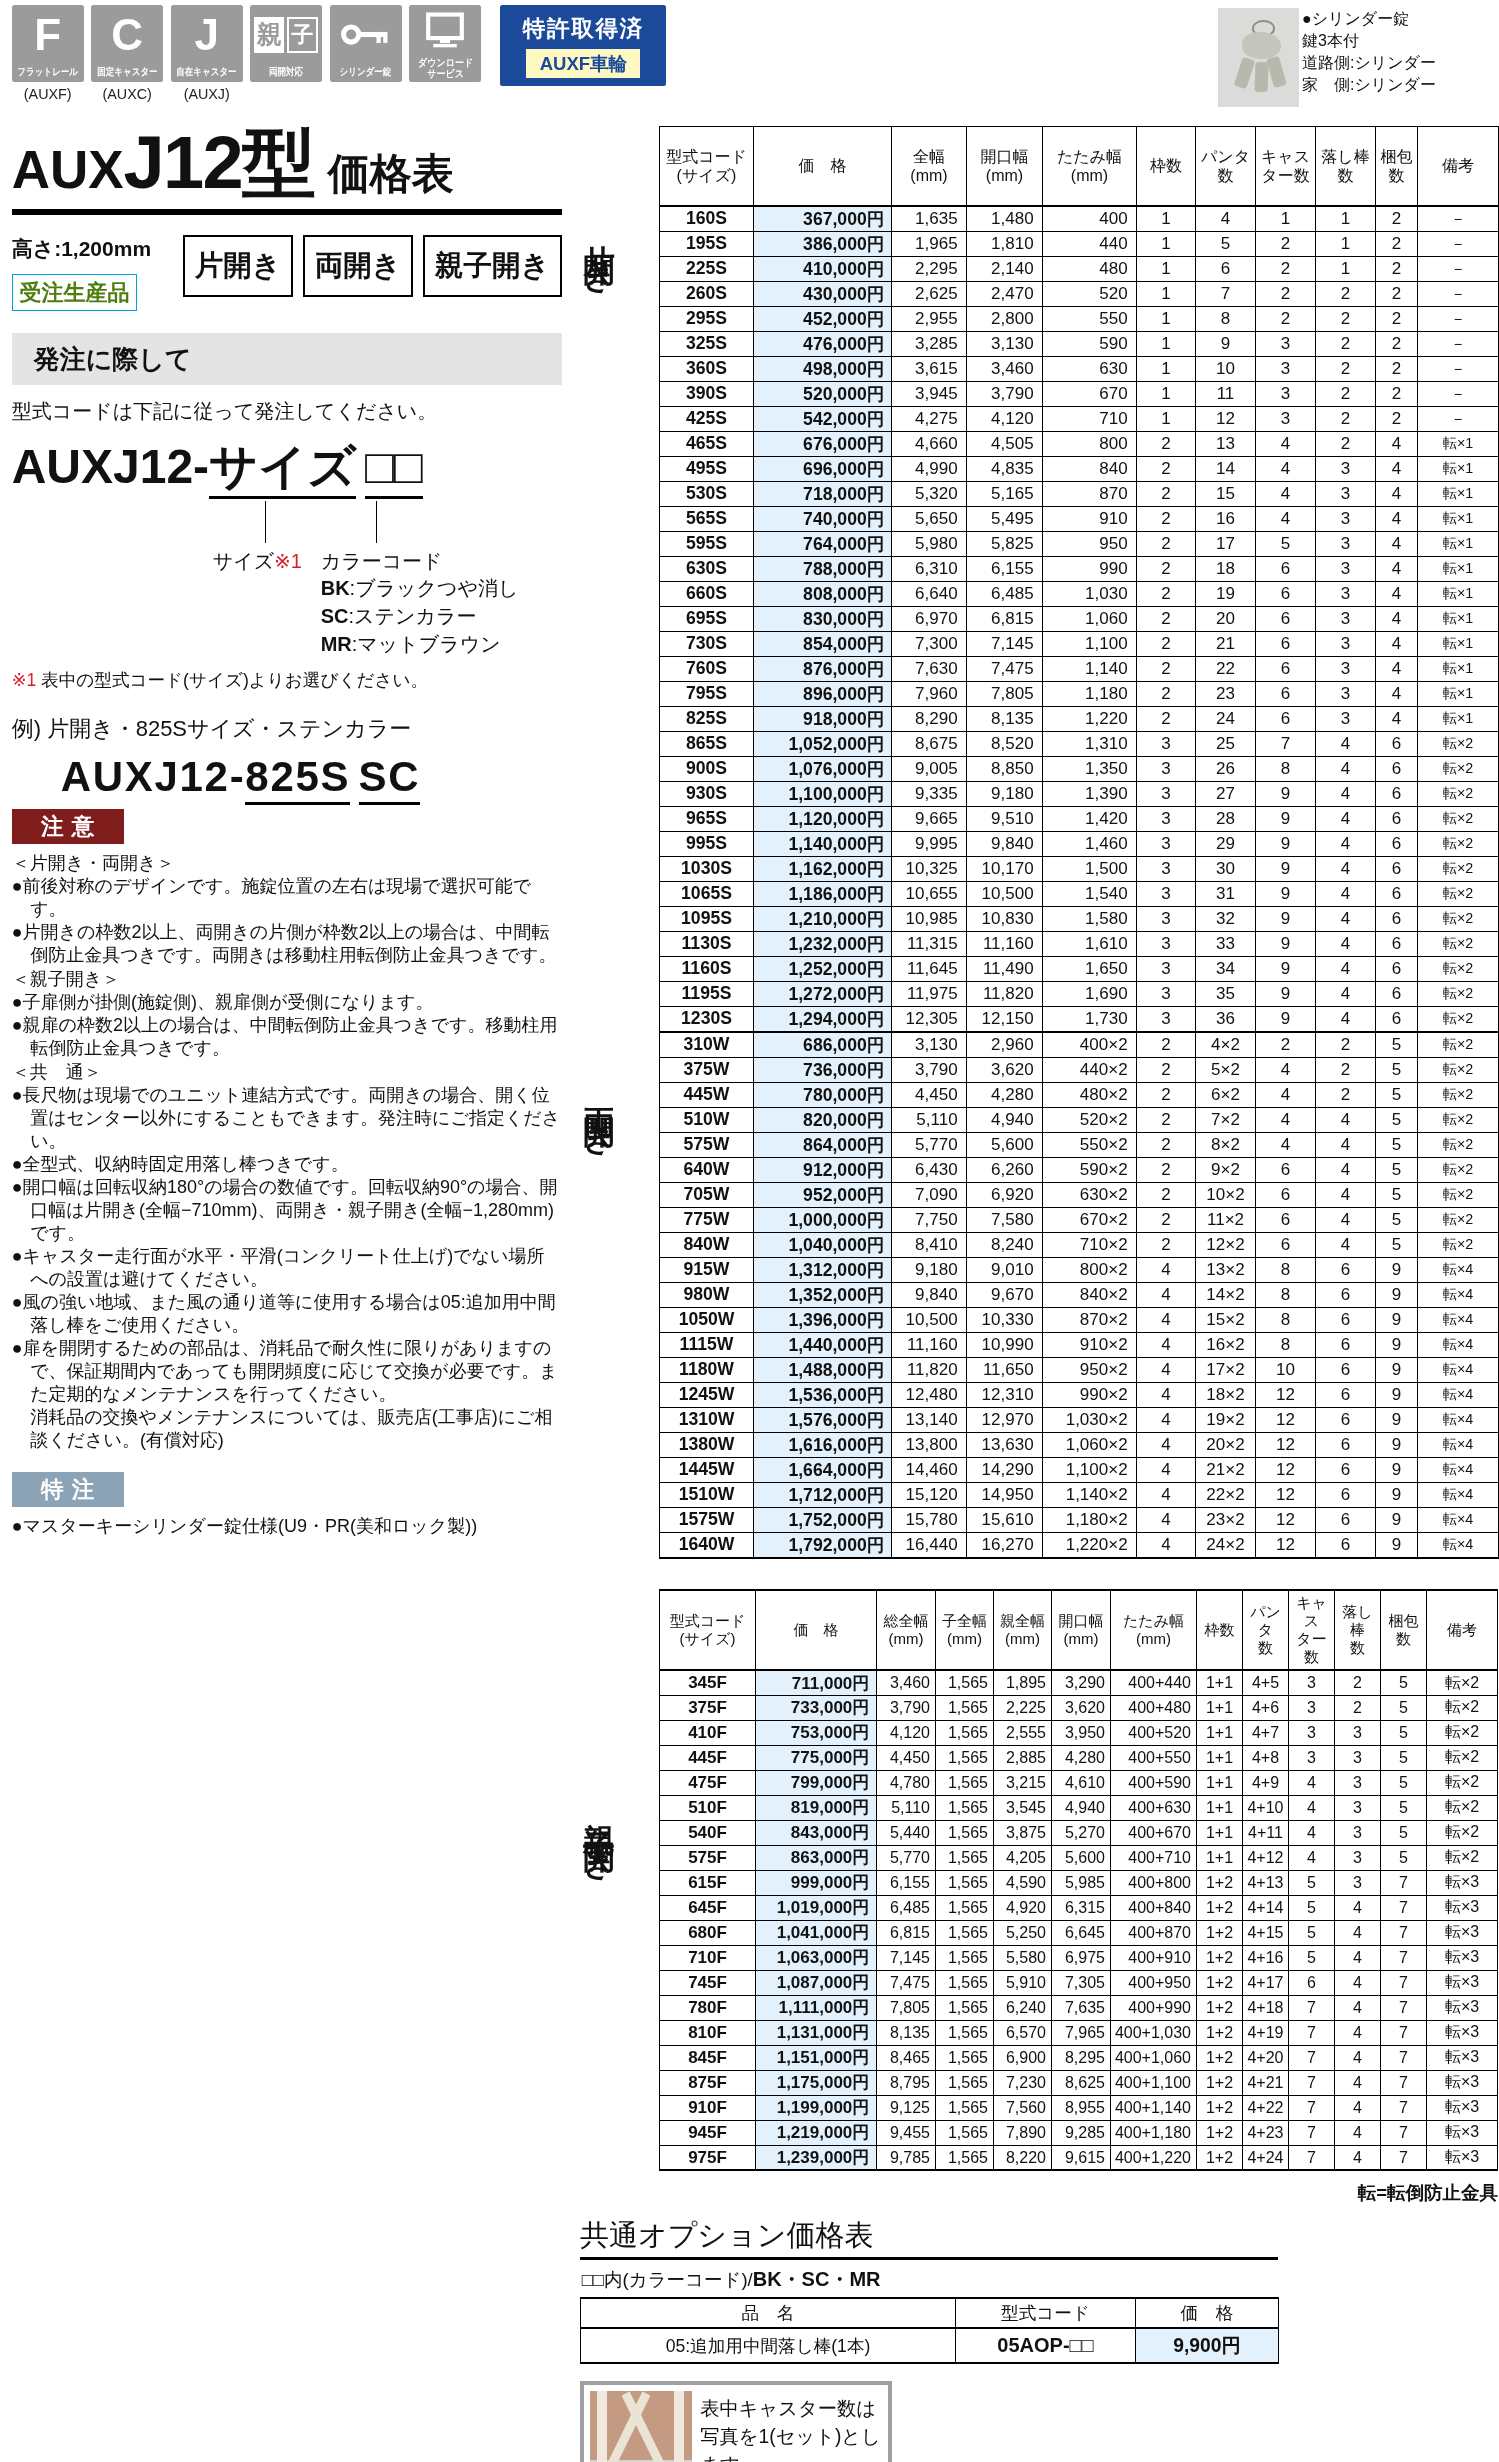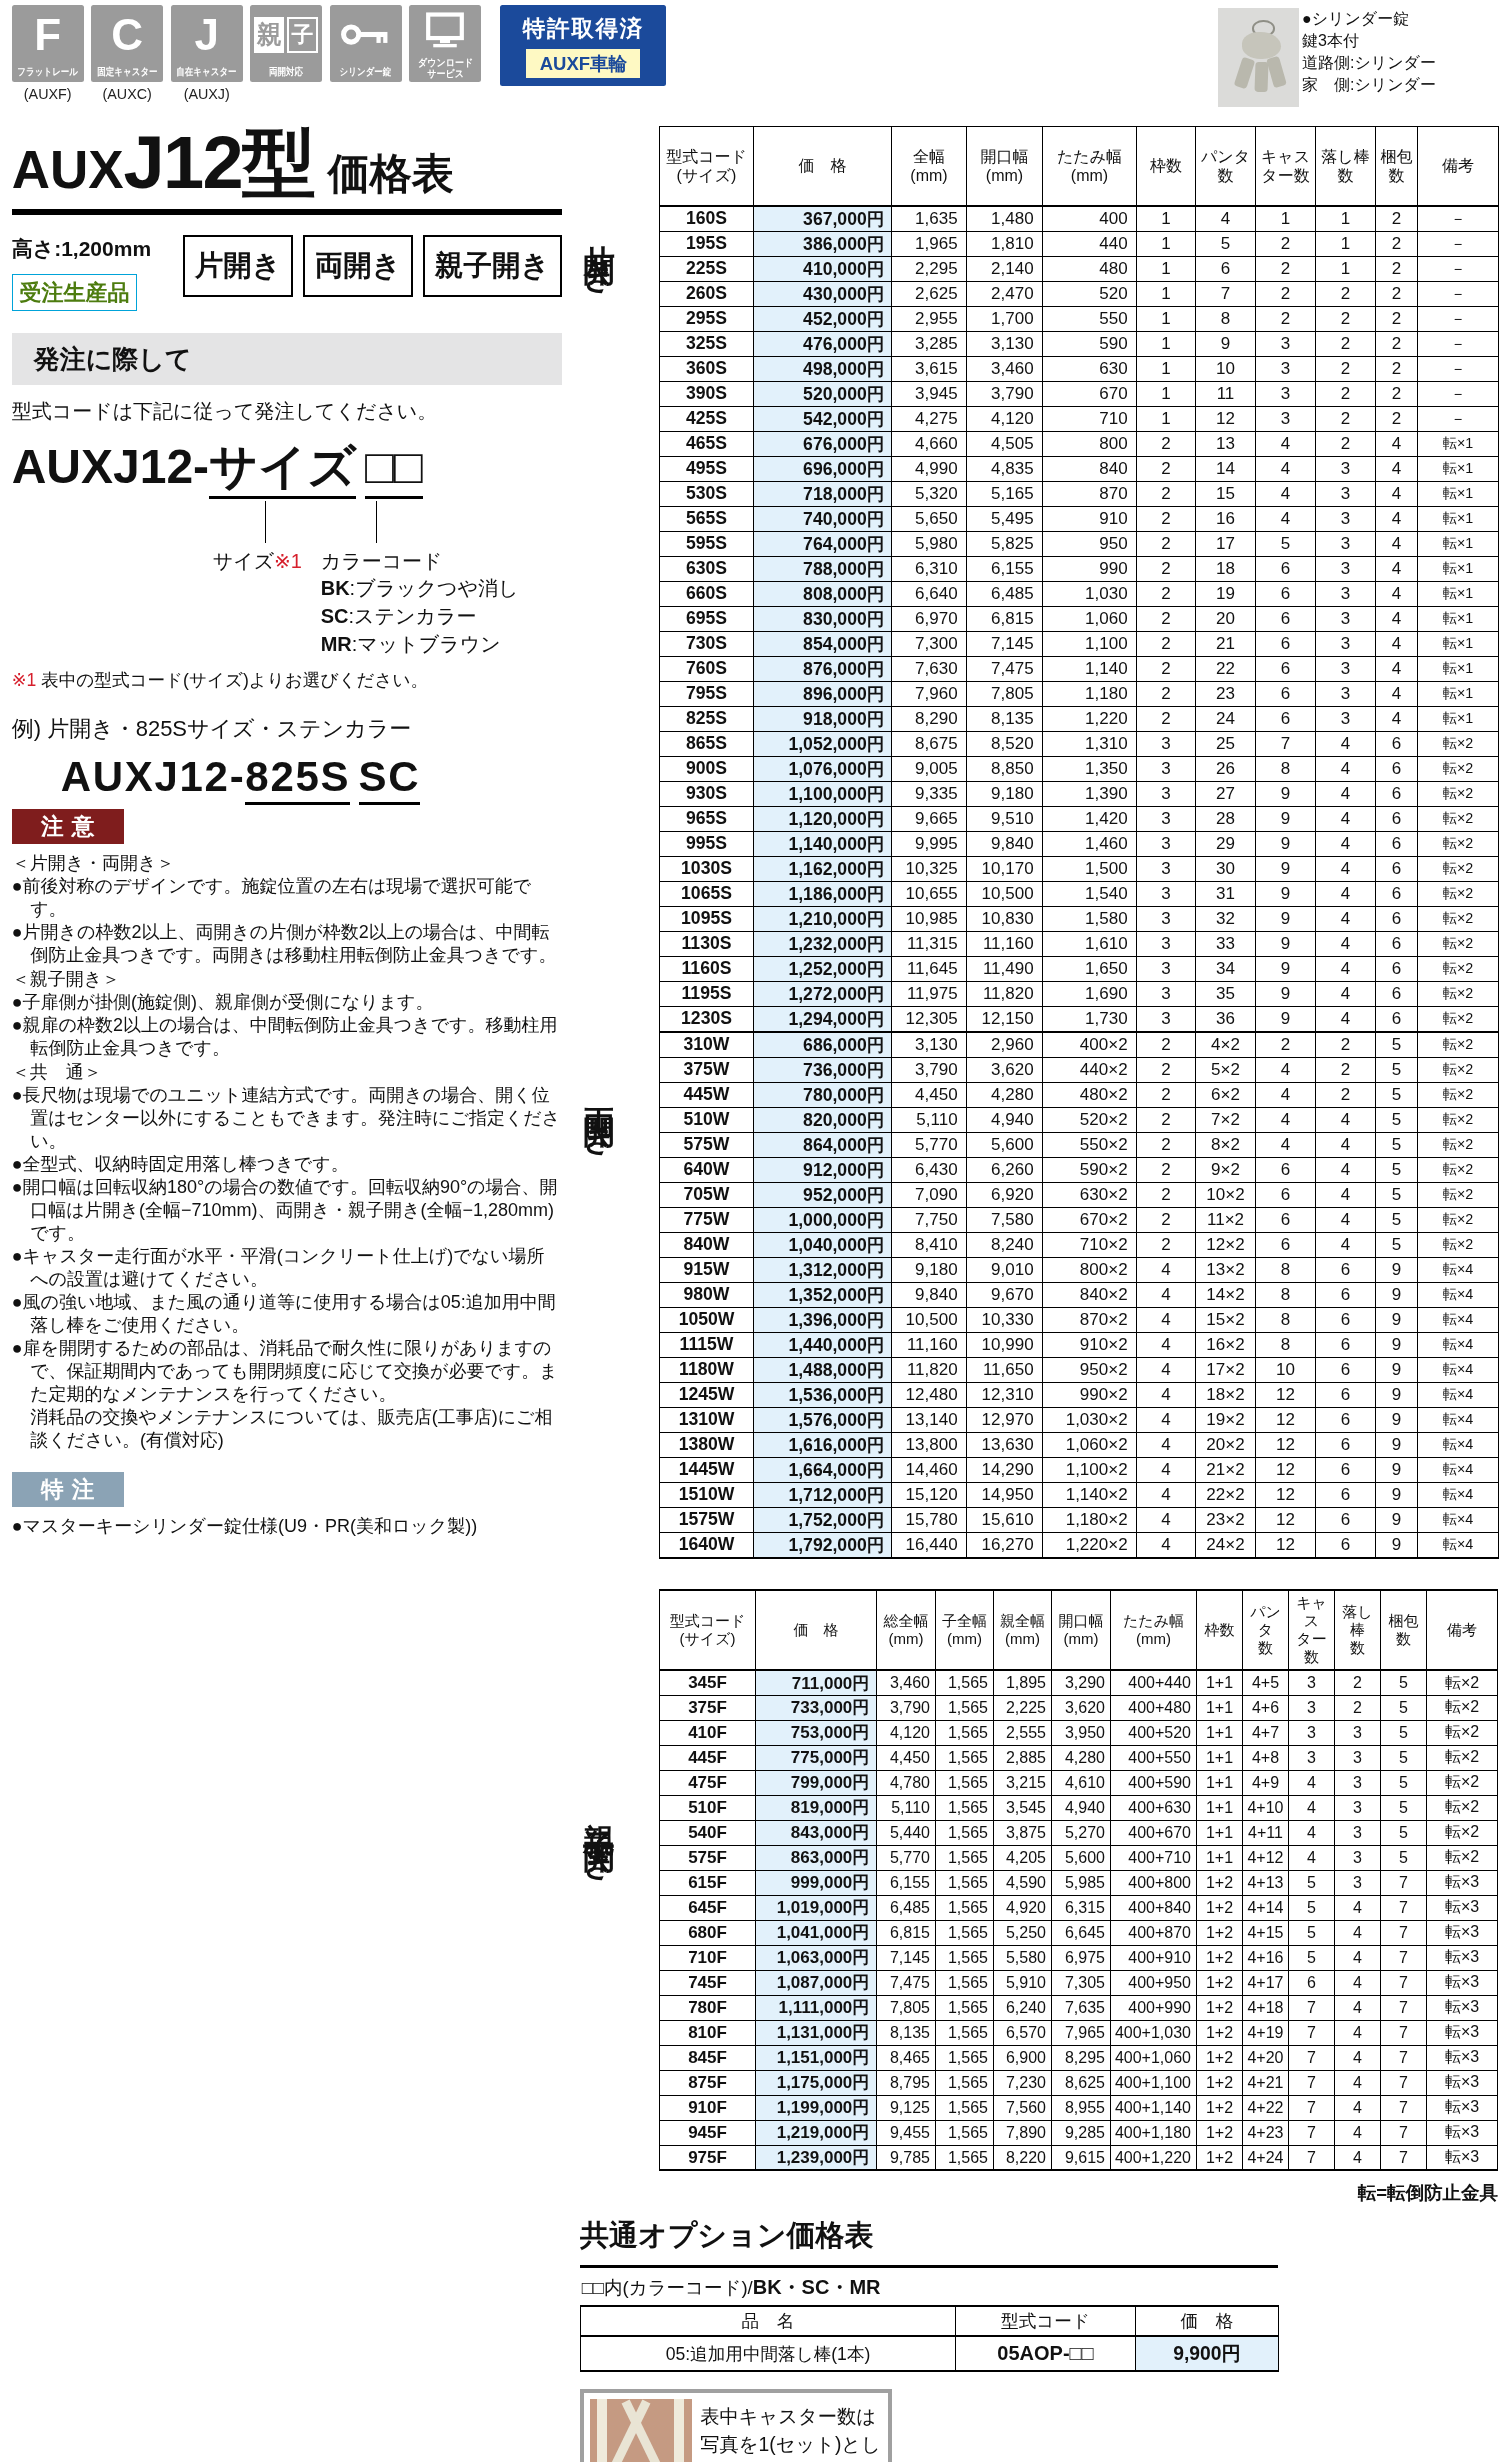--- a/index.html
+++ b/index.html
@@ -97,21 +97,21 @@
   .c-ctr{text-align:center;}
   .c-note{text-align:center;font-size:14.3px;}
   .t2 td{font-size:16px;}
   .t2 .c-model{font-size:17px;}
   .t2 .c-price{font-size:17px;}
   .t2 .c-num{padding-right:5px;}
   .t2 th{font-size:15px;}
   .ten-note{width:918px;text-align:right;font-size:18.5px;font-weight:bold;margin-top:8.4px;}
 
   
-  .opt-title{font-size:29px;font-weight:bold;margin-top:11.7px;width:698px;border-bottom:3.4px solid #000;padding-bottom:9px;}
+  .opt-title{font-size:29px;font-weight:normal;margin-top:11.7px;width:698px;border-bottom:3.4px solid #000;padding-bottom:1px;}
   .opt-color{font-size:18.5px;width:698px;padding:5.9px 0 4.2px 1.7px;}
   .opt-color b{font-size:20px;}
   .topt{width:698px;border-top:2.5px solid #000;border-bottom:2.5px solid #000;}
   .topt th{height:19px;font-size:17.6px;}
   .topt td{height:35px;}
   .c-opt-name{text-align:center;font-size:17.6px;}
   .c-opt-code{text-align:center;font-weight:bold;font-size:20px;}
   .c-opt-price{text-align:center;font-weight:bold;font-size:19.3px;background:#e2f1fb;}
 
   
@@ -378,21 +378,21 @@
             <td class="c-ctr">7</td>
             <td class="c-ctr">2</td>
             <td class="c-ctr">2</td>
             <td class="c-ctr">2</td>
             <td class="c-note">−</td>
           </tr>
           <tr>
             <td class="c-model">295S</td>
             <td class="c-price">452,000円</td>
             <td class="c-num">2,955</td>
-            <td class="c-num">1,700</td>
+            <td class="c-num">2,800</td>
             <td class="c-num">550</td>
             <td class="c-ctr">1</td>
             <td class="c-ctr">8</td>
             <td class="c-ctr">2</td>
             <td class="c-ctr">2</td>
             <td class="c-ctr">2</td>
             <td class="c-note">−</td>
           </tr>
           <tr>
             <td class="c-model">325S</td>

